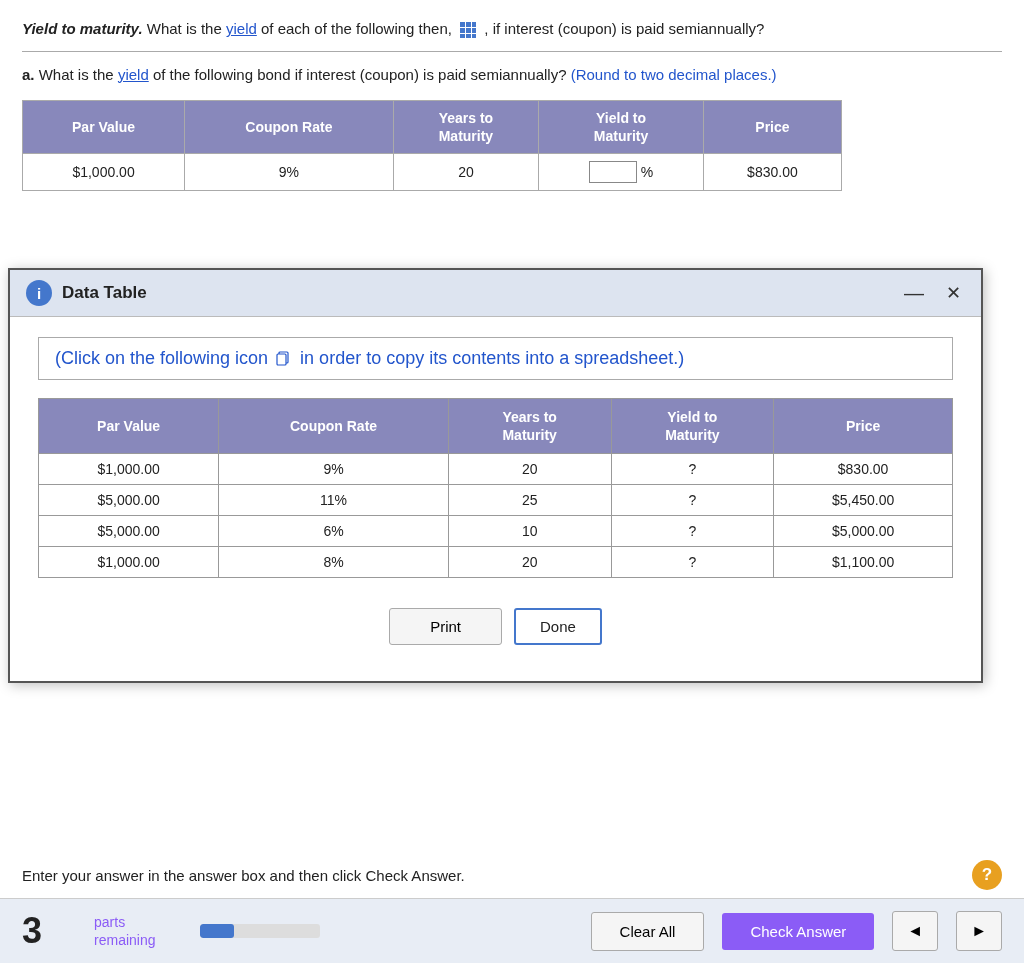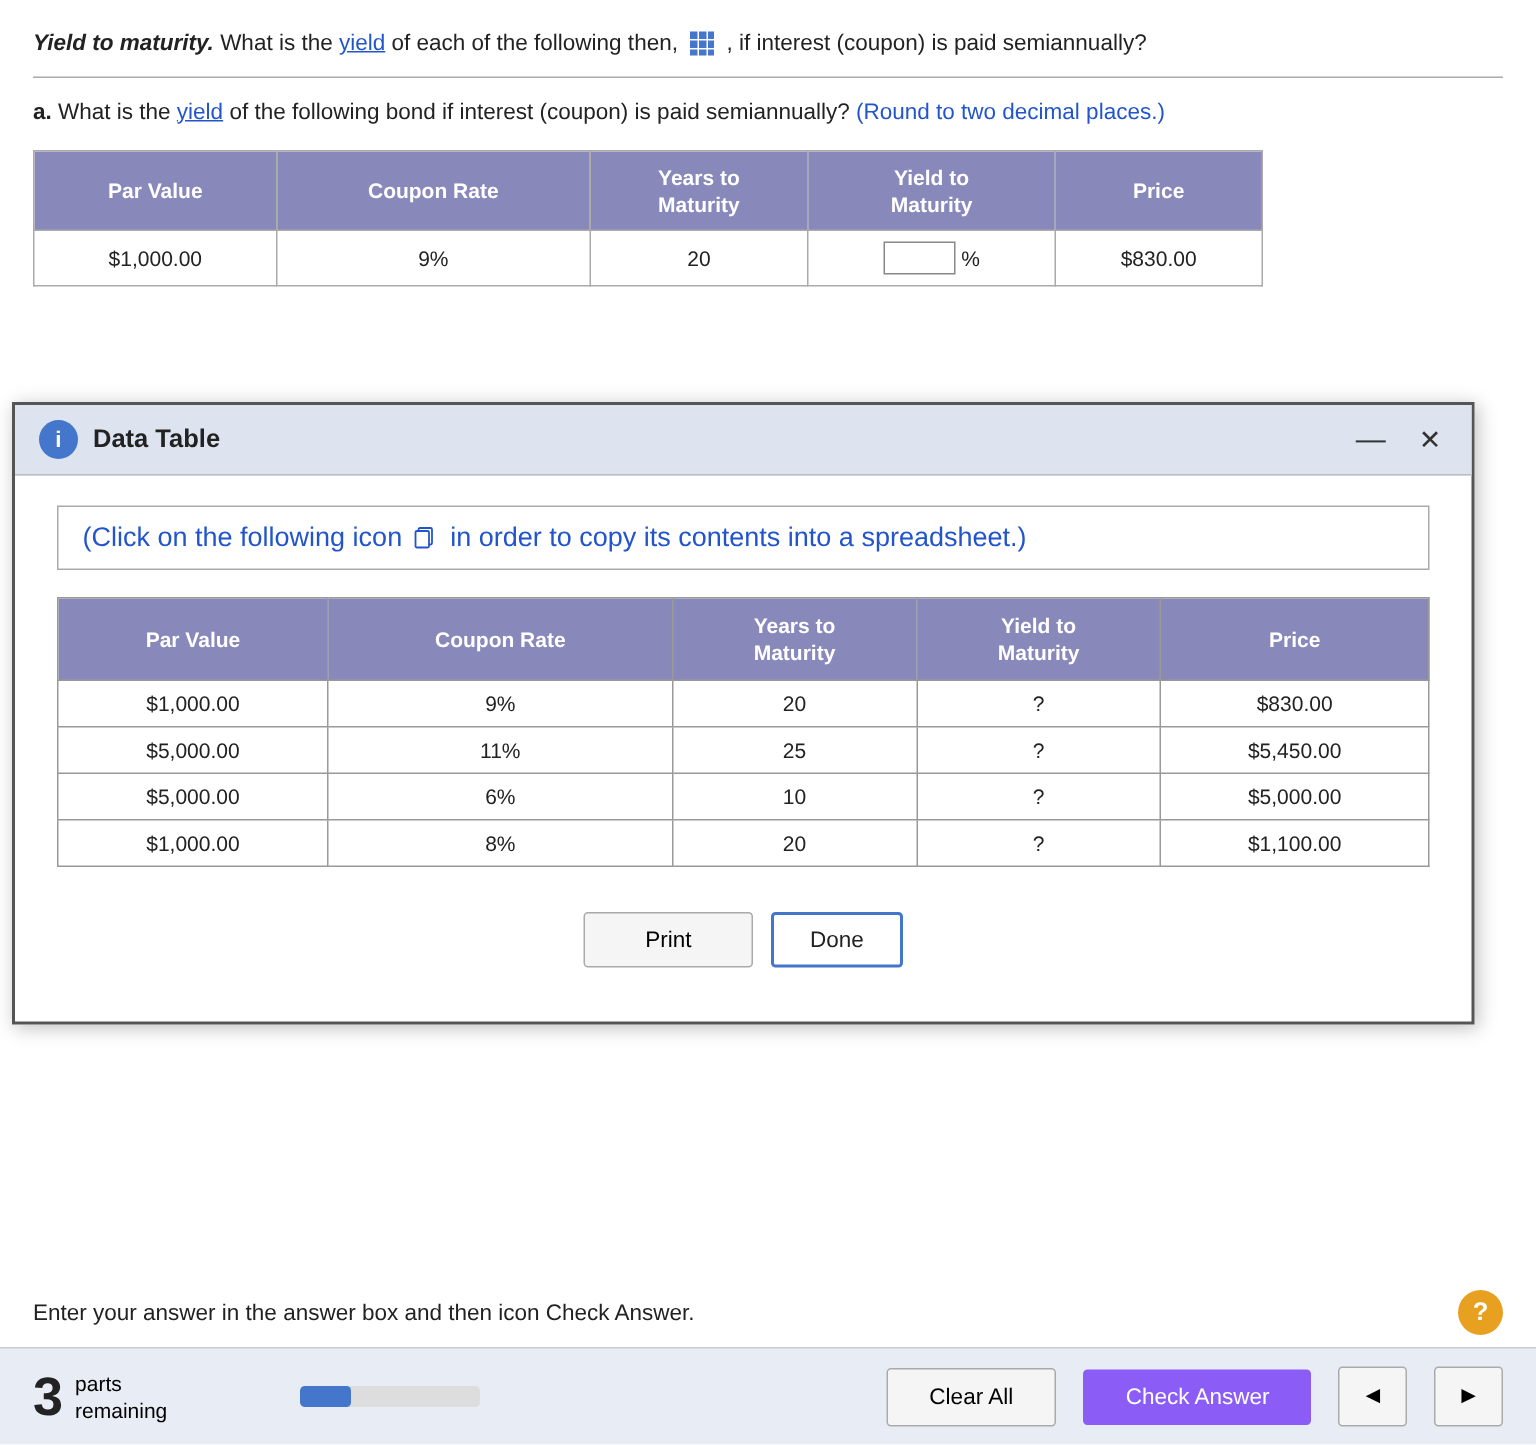--- a/index.html
+++ b/index.html
@@ -268,22 +268,23 @@
 
     .parts-number {
       font-size: 36px;
       font-weight: bold;
       color: #222;
       line-height: 1;
     }
 
     .parts-label {
       font-size: 14px;
-      color: #000000;
+      color: #8b5cf6;
       line-height: 1.3;
+      margin-left: 44px;
     }
 
     .progress-bar-container {
       width: 120px;
       height: 14px;
       background: #ddd;
       border-radius: 3px;
       overflow: hidden;
     }
 
@@ -451,21 +452,21 @@
 
     <div class="modal-footer">
       <button class="btn-print">Print</button>
       <button class="btn-done">Done</button>
     </div>
   </div>
 </div>
 
 <div class="bottom-section">
   <div class="answer-prompt">
-    <span>Enter your answer in the answer box and then icon Check Answer.</span>
+    <span>Enter your answer in the answer box and then click Check Answer.</span>
     <div class="help-circle">?</div>
   </div>
   <div class="bottom-bar">
     <div class="parts-remaining">
       <span class="parts-number">3</span>
       <span class="parts-label">parts<br>remaining</span>
     </div>
     <div class="progress-bar-container">
       <div class="progress-bar-fill" id="progress-fill" style="width: 28%;"></div>
     </div>

